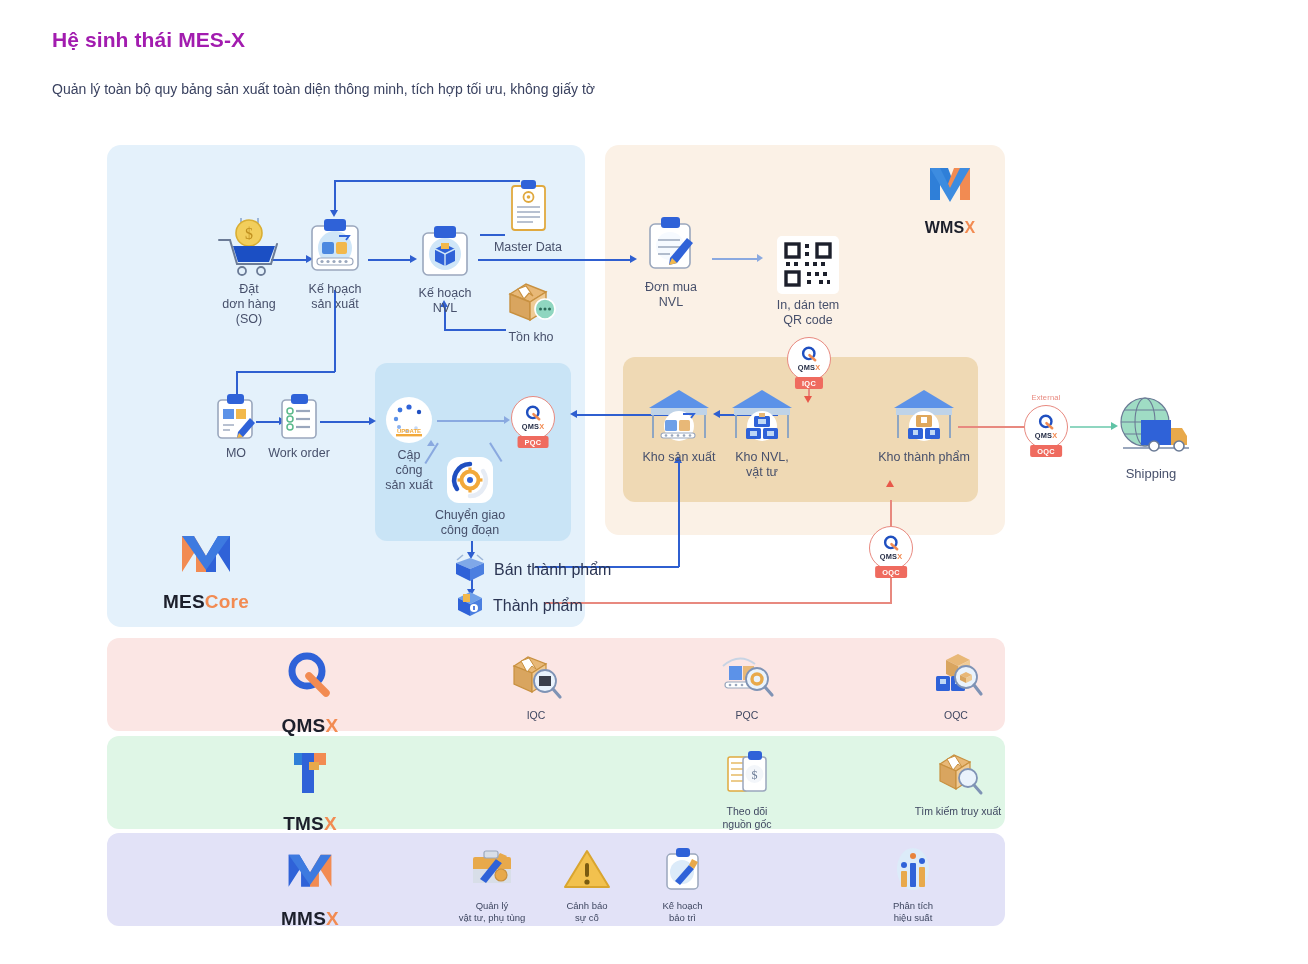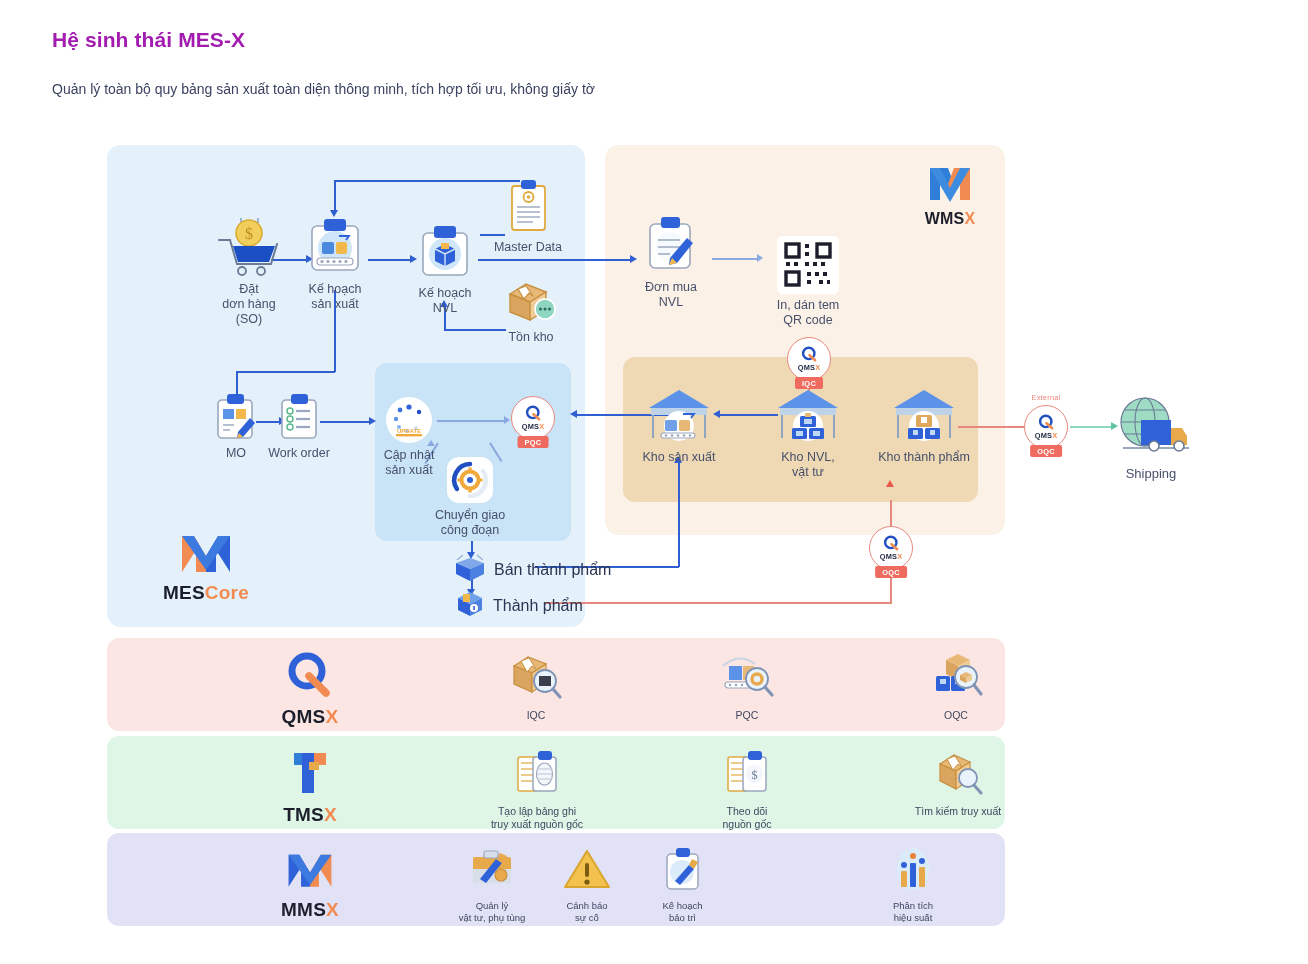--- a/index.html
+++ b/index.html
@@ -57,21 +57,21 @@
   .qbadge .qtxt{font-size:7.4px;font-weight:bold;color:#1f2740;letter-spacing:.2px;line-height:8px;}
   .qbadge .qtxt i{color:#f28b52;font-style:normal;}
   .qchip{position:absolute;left:50%;transform:translateX(-50%);bottom:-9px;
     background:#ef6b5f;color:#fff;font-size:7.4px;font-weight:bold;
     padding:1.5px 7px;border-radius:2px;letter-spacing:.3px;}
   .ext-label{position:absolute;left:50%;transform:translateX(-50%);top:-13px;
     font-size:7.5px;color:#e8897f;letter-spacing:.2px;text-align:right;}
 
   
   .brand{position:absolute;text-align:center;}
-  .brand .bname{font-size:19px;font-weight:bold;letter-spacing:.2px;color:#1c1f2b;margin-top:4px;}
+  .brand .bname{font-size:19px;font-weight:bold;letter-spacing:.2px;color:#1c1f2b;margin-top:13px;}
   .brand .bname i{color:#f28b52;font-style:normal;}
 
   
   .srow{position:absolute;left:107px;width:898px;border-radius:12px;}
   #qmsx-row{top:638px;height:93px;background:#FBE6E4;}
   #tmsx-row{top:736px;height:93px;background:#DFF6E6;}
   #mmsx-row{top:833px;height:93px;background:#E2E2F7;}
   .srow .brand{top:14px;left:148px;width:110px;}
   .feat{position:absolute;text-align:center;top:12px;}
   .feat .ftxt{font-size:10.5px;line-height:12.5px;color:#3f4761;white-space:pre-line;margin-top:3px;}
@@ -287,21 +287,21 @@
       <circle cx="15" cy="14" r="2.4" fill="#3C74DE"></circle>
       <circle cx="11" cy="23" r="2.2" fill="#5C92E8"></circle>
       <circle cx="14" cy="31" r="2" fill="#8AB2F0"></circle>
       <circle cx="22" cy="35" r="1.8" fill="#A9C6F5"></circle>
       <circle cx="31" cy="32" r="1.8" fill="#C3D8F8"></circle>
       <circle cx="34" cy="16" r="2.2" fill="#1F4FC0"></circle>
       <rect x="11" y="38" width="26" height="2.4" fill="#F2A93B"></rect>
       <text x="24" y="37" font-size="6" font-weight="bold" text-anchor="middle" fill="#F2A93B" font-family="Liberation Sans, sans-serif">UPDATE</text>
     </svg>
   </div>
-  <div class="label">Cập nhật
+  <div class="label">Cập công
 sản xuất</div>
 </div>
 
 <div class="node" style="left:447px;top:456px;width:90px;margin-left:-22px;">
   <div class="icon-box">
     <svg width="48" height="48" viewBox="0 0 48 48">
       <rect x="1" y="1" width="46" height="46" rx="12" fill="#fff"></rect>
       <path d="M24 8 A16 16 0 0 0 11 33" fill="none" stroke="#1F4FC0" stroke-width="4.5" stroke-linecap="round"></path>
       <path d="M24 40 A16 16 0 0 0 37 15" fill="none" stroke="#E6ECF5" stroke-width="4.5" stroke-linecap="round"></path>
       <circle cx="24" cy="24" r="8.5" fill="none" stroke="#F2A93B" stroke-width="4"></circle>
@@ -438,21 +438,21 @@
       <circle cx="25" cy="49.5" r="1.3" fill="#9aa7bd"></circle>
         <circle cx="31" cy="49.5" r="1.3" fill="#9aa7bd"></circle>
       <circle cx="37" cy="49.5" r="1.3" fill="#9aa7bd"></circle>
         <circle cx="43" cy="49.5" r="1.3" fill="#9aa7bd"></circle>
       <circle cx="49" cy="49.5" r="1.3" fill="#9aa7bd"></circle>
     </svg>
   </div>
   <div class="label">Kho sản xuất</div>
 </div>
 
-<div class="node" style="left:766px;top:386px;width:84px;">
+<div class="node" style="left:720px;top:386px;width:84px;">
   <div class="icon-box">
     <svg width="76" height="60" viewBox="0 0 76 60">
       <path d="M8 22 L38 4 L68 22 Z" fill="#5C92E8"></path>
       <rect x="10" y="22" width="56" height="7" fill="#BFD3E8"></rect>
       <line x1="12" y1="29" x2="12" y2="52" stroke="#8FA6C2" stroke-width="2"></line>
       <line x1="64" y1="29" x2="64" y2="52" stroke="#8FA6C2" stroke-width="2"></line>
       <circle cx="38" cy="40" r="15" fill="#fff"></circle>
       <rect x="30" y="30" width="16" height="11" rx="1.5" fill="#2F62D8"></rect>
       <rect x="22" y="42" width="15" height="11" rx="1.5" fill="#2F62D8"></rect>
       <rect x="39" y="42" width="15" height="11" rx="1.5" fill="#2F62D8"></rect>
@@ -610,39 +610,20 @@
       <svg width="44" height="46" viewBox="0 0 44 46">
         <rect x="6" y="3" width="13" height="12" fill="#2F7FD8"></rect>
         <rect x="21" y="3" width="17" height="12" fill="#F28B52"></rect>
         <rect x="14" y="3" width="12" height="40" fill="#2F62D8"></rect>
         <rect x="21" y="12" width="10" height="8" fill="#E8A94B"></rect>
       </svg>
     </span>
     <div class="bname"><span>TMS</span><i>X</i></div>
   </div>
 
-  <div class="feat" style="left:355px;width:150px;">
-    <span>
-      <svg width="52" height="50" viewBox="0 0 52 50">
-        <rect x="7" y="9" width="19" height="34" rx="2" fill="#fff" stroke="#E0A93F" stroke-width="1.5"></rect>
-        <line x1="10" y1="15" x2="22" y2="15" stroke="#E0A93F" stroke-width="1.2"></line>
-        <line x1="10" y1="21" x2="22" y2="21" stroke="#E0A93F" stroke-width="1.2"></line>
-        <line x1="10" y1="27" x2="22" y2="27" stroke="#E0A93F" stroke-width="1.2"></line>
-        <line x1="10" y1="33" x2="22" y2="33" stroke="#E0A93F" stroke-width="1.2"></line>
-        <rect x="22" y="9" width="23" height="34" rx="3" fill="#fff" stroke="#9aa7bd" stroke-width="1.5"></rect>
-        <rect x="27" y="3" width="14" height="9" rx="3" fill="#2F62D8"></rect>
-        <ellipse cx="33.5" cy="26" rx="8" ry="11" fill="#F3F6FA" stroke="#9aa7bd" stroke-width="1.2"></ellipse>
-        <line x1="26" y1="21" x2="41" y2="21" stroke="#c3cddc" stroke-width="1.2"></line>
-        <line x1="26" y1="26" x2="41" y2="26" stroke="#c3cddc" stroke-width="1.2"></line>
-        <line x1="26" y1="31" x2="41" y2="31" stroke="#c3cddc" stroke-width="1.2"></line>
-      </svg>
-    </span>
-    <div class="ftxt">Tạo lập bảng ghi
-truy xuất nguồn gốc</div>
-  </div>
 
   <div class="feat" style="left:590px;width:100px;">
     <span>
       <svg width="52" height="50" viewBox="0 0 52 50">
         <rect x="7" y="9" width="19" height="34" rx="2" fill="#fff" stroke="#E0A93F" stroke-width="1.5"></rect>
         <line x1="10" y1="15" x2="22" y2="15" stroke="#E0A93F" stroke-width="1.2"></line>
         <line x1="10" y1="21" x2="22" y2="21" stroke="#E0A93F" stroke-width="1.2"></line>
         <line x1="10" y1="27" x2="22" y2="27" stroke="#E0A93F" stroke-width="1.2"></line>
         <line x1="10" y1="33" x2="22" y2="33" stroke="#E0A93F" stroke-width="1.2"></line>
         <rect x="22" y="9" width="23" height="34" rx="3" fill="#fff" stroke="#9aa7bd" stroke-width="1.5"></rect>

